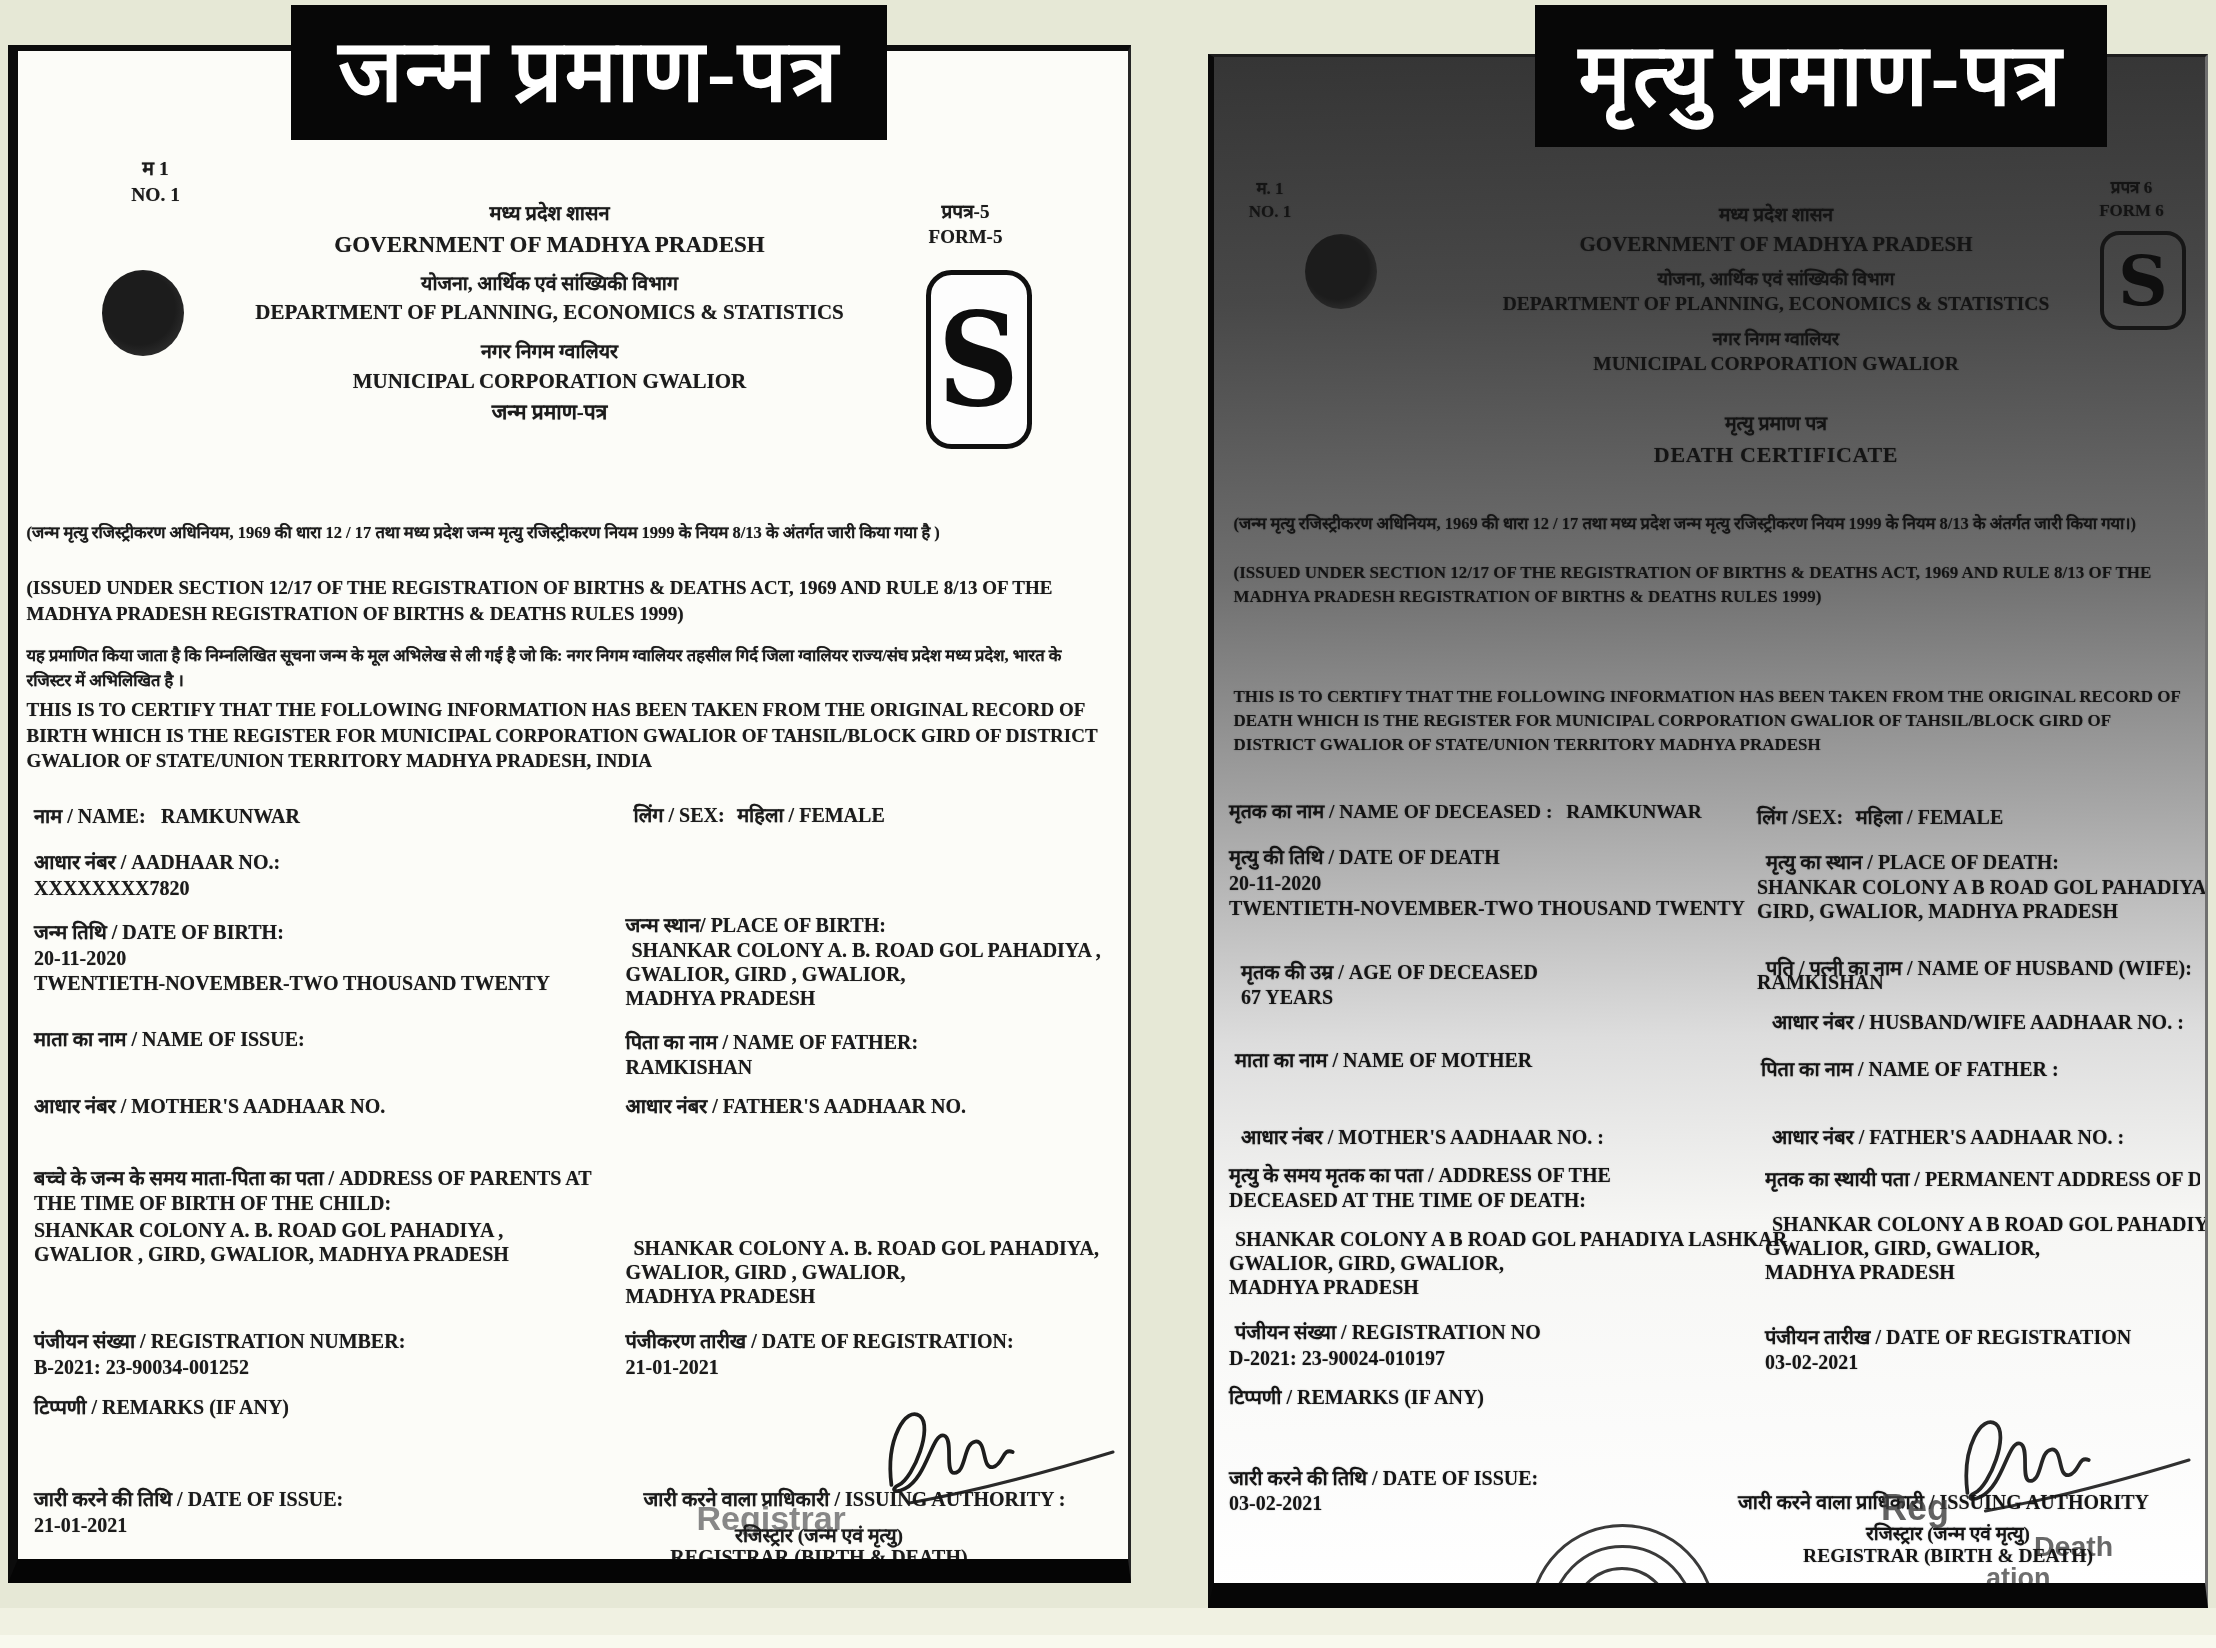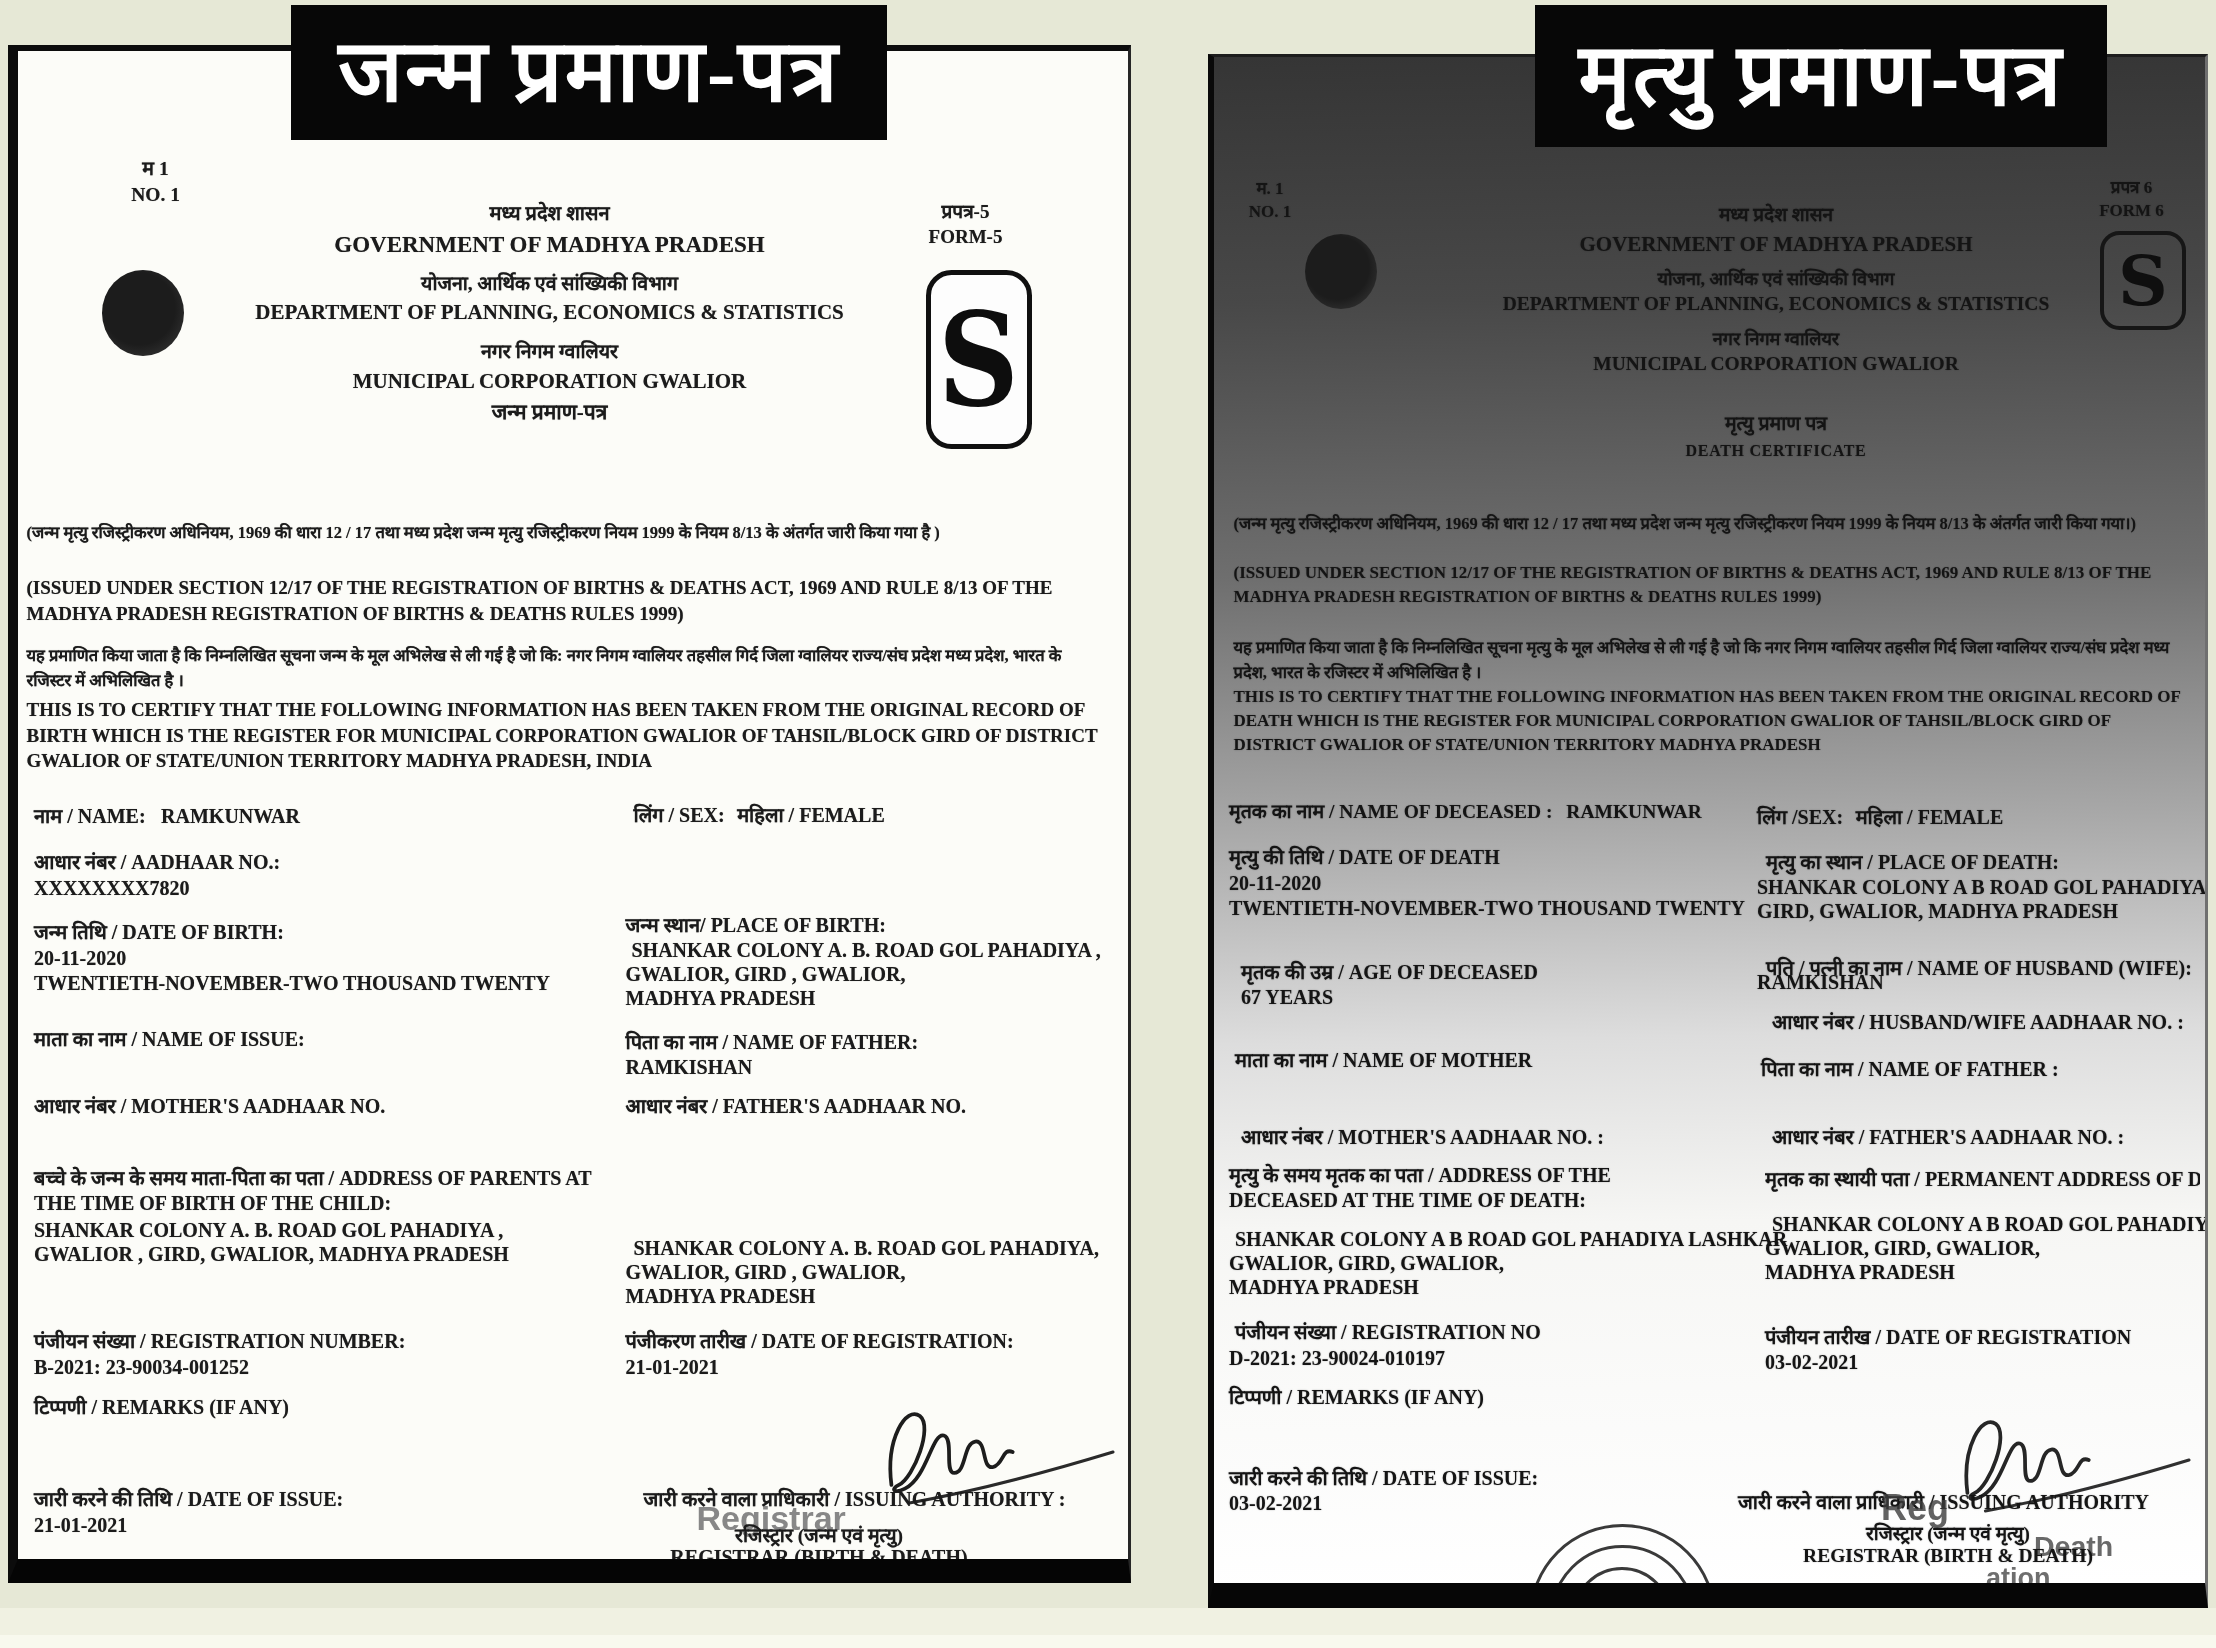--- a/index.html
+++ b/index.html
@@ -147,26 +147,25 @@
       <div>प्रपत्र 6</div>
       <div>FORM 6</div>
     </div>
 
     <div class="c slogo-r" style="left:886px;top:174px;width:78px;height:91px;">
         <span>S</span>
       </div>
 
     <div class="c en dk ctr" style="left:225px;top:352px;width:674px;">
       <div style="font-size:19.5px;">मृत्यु प्रमाण पत्र</div>
-      <div style="font-size:16px;margin-top:6px;letter-spacing:0.7px;">DEATH CERTIFICATE</div>
+      <div style="font-size:22px;margin-top:6px;letter-spacing:0.7px;">DEATH CERTIFICATE</div>
     </div>
 
     <div class="c en dk hi1 wr" style="left:19.5px;top:454px;width:959px;">(जन्म मृत्यु रजिस्ट्रीकरण अधिनियम, 1969 की धारा 12 / 17 तथा मध्य प्रदेश जन्म मृत्यु रजिस्ट्रीकरण नियम 1999 के नियम 8/13 के अंतर्गत जारी किया गया।)</div>
     <div class="c en dk wr" style="left:19.5px;top:504px;width:959px;font-size:17px;line-height:24px;">(ISSUED UNDER SECTION 12/17 OF THE REGISTRATION OF BIRTHS &amp; DEATHS ACT, 1969 AND RULE 8/13 OF THE MADHYA PRADESH REGISTRATION OF BIRTHS &amp; DEATHS RULES 1999)</div>
-    <div class="c en dk hi1 wr" style="left:19.5px;top:578px;width:959px;">यह प्रमाणित किया जाता है कि निम्नलिखित सूचना मृत्यु के मूल अभिलेख से ली गई है जो कि नगर निगम ग्वालियर तहसील गिर्द जिला ग्वालियर राज्य/संघ प्रदेश मध्य प्रदेश, भारत के रजिस्टर में अभिलिखित है ।</div>
     <div class="c en dk wr" style="left:19.5px;top:628px;width:959px;font-size:17px;line-height:24px;">THIS IS TO CERTIFY THAT THE FOLLOWING INFORMATION HAS BEEN TAKEN FROM THE ORIGINAL RECORD OF DEATH WHICH IS THE REGISTER FOR MUNICIPAL CORPORATION GWALIOR OF TAHSIL/BLOCK GIRD OF DISTRICT GWALIOR OF STATE/UNION TERRITORY MADHYA PRADESH</div>
 
     <div class="c en dk lbl" style="left:15px;top:742px;font-size:19.5px;">
       <span>मृतक का नाम / NAME OF DECEASED :</span>
       <span style="margin-left:9px;">RAMKUNWAR</span>
     </div>
     <div class="c en dk lbl" style="left:15px;top:788px;">मृत्यु की तिथि / DATE OF DEATH</div>
     <div class="c en dk lbl" style="left:15px;top:814px;">20-11-2020</div>
     <div class="c en dk lbl" style="left:15px;top:839px;">TWENTIETH-NOVEMBER-TWO THOUSAND TWENTY</div>
     <div class="c en dk lbl" style="left:27px;top:903px;">मृतक की उम्र / AGE OF DECEASED</div>

